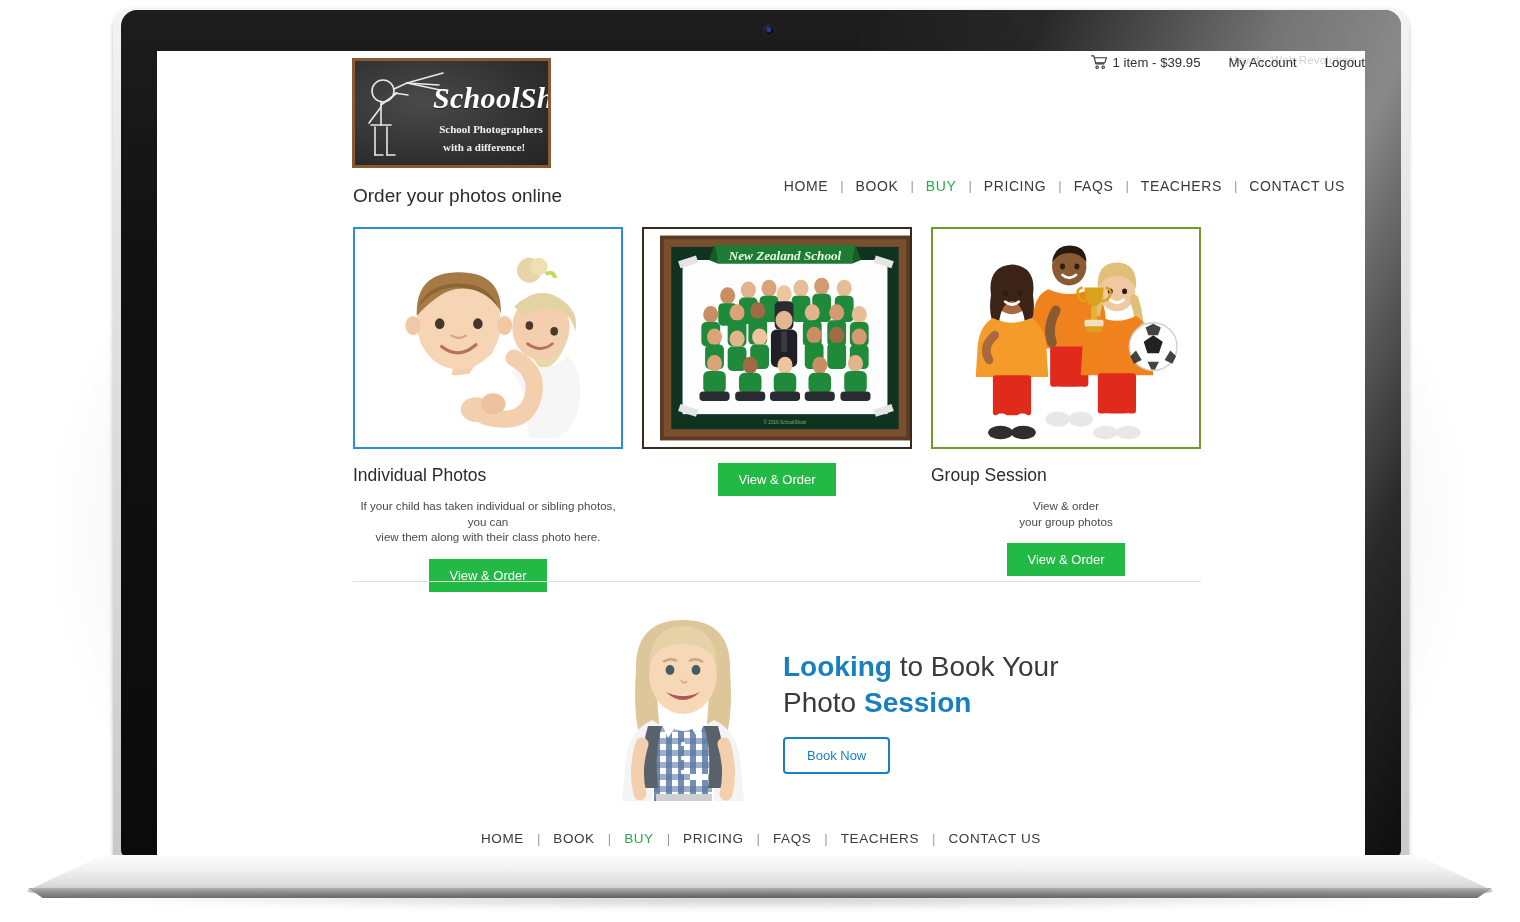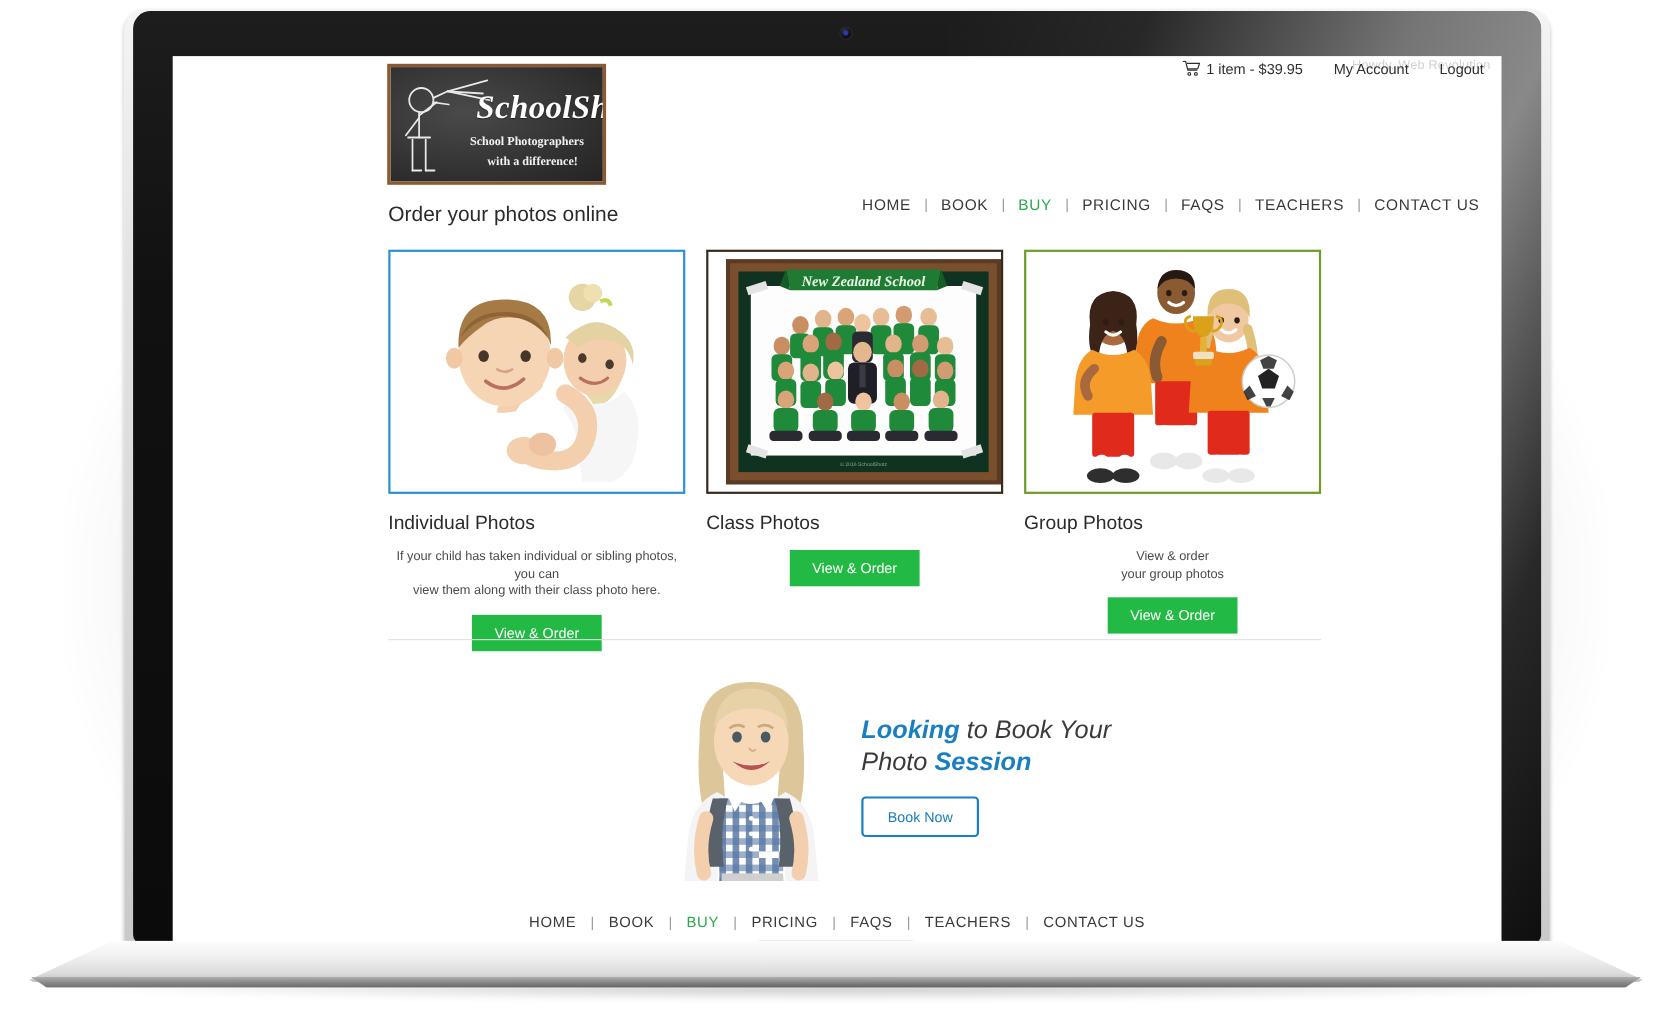--- a/index.html
+++ b/index.html
@@ -82,21 +82,21 @@
     position:absolute;right:10px;top:3px;
     font-size:11.5px;color:#d2d2d2;letter-spacing:.2px;
     white-space:nowrap;
   }
 
   
   .topbar{
     position:absolute;left:0;top:0;width:1208px;height:36px;
   }
   .top-right{
-    position:absolute;right:16px;top:4px;display:flex;align-items:center;gap:28px;
+    position:absolute;right:0;top:4px;display:flex;align-items:center;gap:28px;
     font-size:13px;color:#2f2f2f;
   }
   .cart{display:flex;align-items:center;gap:5px;}
   .cart-icon{display:block;width:17px;height:15px;margin-top:-1px;}
   .cart-text{font-size:13.2px;color:#2f2f2f;white-space:nowrap;}
   .top-link{font-size:13.2px;color:#2f2f2f;text-decoration:none;white-space:nowrap;}
 
   
   .logo{
     position:absolute;left:195px;top:7px;width:199px;height:110px;
@@ -108,21 +108,21 @@
   }
   .logo-inner{position:absolute;inset:0;}
   .logo-title{
     position:absolute;left:78px;top:20px;
     font-family:"Liberation Serif",serif;
     font-style:italic;font-weight:bold;font-size:30px;color:#ffffff;
     letter-spacing:.3px;
     text-shadow:0 1px 1px rgba(0,0,0,.5);
   }
   .logo-sub1{
-    position:absolute;left:72px;top:62px;width:104px;text-align:center;
+    position:absolute;left:84px;top:62px;width:104px;text-align:center;
     font-family:"Liberation Serif",serif;font-weight:bold;font-size:11px;color:#f2f2f2;
   }
   .logo-sub2{
     position:absolute;left:88px;top:80px;width:104px;text-align:left;
     font-family:"Liberation Serif",serif;font-weight:bold;font-size:11px;color:#f2f2f2;
   }
   .logo-svg{position:absolute;left:6px;top:8px;}
 
   
   .mainnav{
@@ -175,21 +175,21 @@
     position:absolute;left:196px;top:530px;width:848px;height:1px;background:#e0e0e0;
   }
 
   
   .promo{position:absolute;left:196px;top:550px;width:848px;height:200px;}
   .promo-photo{
     position:absolute;left:245px;top:7px;width:170px;height:193px;overflow:hidden;
   }
   .promo-text{position:absolute;left:430px;top:48px;width:400px;}
   .promo-head{
-    font-size:23px;color:#3a3a3a;line-height:1.28;font-weight:400;font-style:italic;
+    font-size:28px;color:#3a3a3a;line-height:1.28;font-weight:400;
   }
   .promo-head b{color:#1a7fc1;font-weight:bold;}
   .btn-outline{
     display:inline-block;margin-top:16px;
     background:#fff;color:#1a7fc1;border:2px solid #1a7fc1;border-radius:4px;
     font-size:13px;font-family:"Liberation Sans",sans-serif;
     padding:9px 22px;cursor:pointer;text-align:right;
   }
 
   
@@ -415,21 +415,20 @@
                   <rect x="158" y="146" width="24" height="22" rx="6"></rect>
                 <rect x="154" y="166" width="32" height="10" rx="4" fill="#2a2a33"></rect>
                 <ellipse cx="208" cy="136" rx="8" ry="9" fill="#e2b48c"></ellipse>
                   <rect x="196" y="144" width="24" height="24" rx="6"></rect>
                 <rect x="192" y="166" width="32" height="10" rx="4" fill="#2a2a33"></rect>
               </g>
             </g>
             <text x="133" y="200" font-family="Liberation Sans, sans-serif" font-size="5" fill="#7fae8c" text-anchor="middle">© 2016 SchoolShotz</text>
           </svg>
         </div>
-        <div class="card-title">Class Photos</div>
         <div class="card-btn-wrap">
           <button class="btn-green">View &amp; Order</button>
         </div>
       </div>
 
       <div class="card">
         <div class="card-frame frame-olive">
           <svg class="photo-svg" width="262" height="214" viewBox="0 0 262 214">
             <rect width="262" height="214" fill="#ffffff"></rect>
 
@@ -491,21 +490,21 @@
             <g>
               <path d="M142 54 q0 18 10 20 q10 -2 10 -20z" fill="#d9a21a"></path>
               <path d="M140 54 q-8 2 -4 10 q3 5 8 4" fill="none" stroke="#d9a21a" stroke-width="2.6"></path>
               <path d="M164 54 q8 2 4 10 q-3 5 -8 4" fill="none" stroke="#d9a21a" stroke-width="2.6"></path>
               <rect x="149" y="74" width="6" height="14" fill="#e4b236"></rect>
               <rect x="142" y="88" width="20" height="7" rx="2" fill="#f0e2c0"></rect>
               <rect x="144" y="95" width="16" height="6" rx="2" fill="#d9a21a"></rect>
             </g>
           </svg>
         </div>
-        <div class="card-title">Group Photos</div>
+        <div class="card-title">Group Session</div>
         <div class="card-desc">
           <span>View &amp; order</span><br>
           <span>your group photos</span>
         </div>
         <div class="card-btn-wrap">
           <button class="btn-green">View &amp; Order</button>
         </div>
       </div>
 
     </div>

